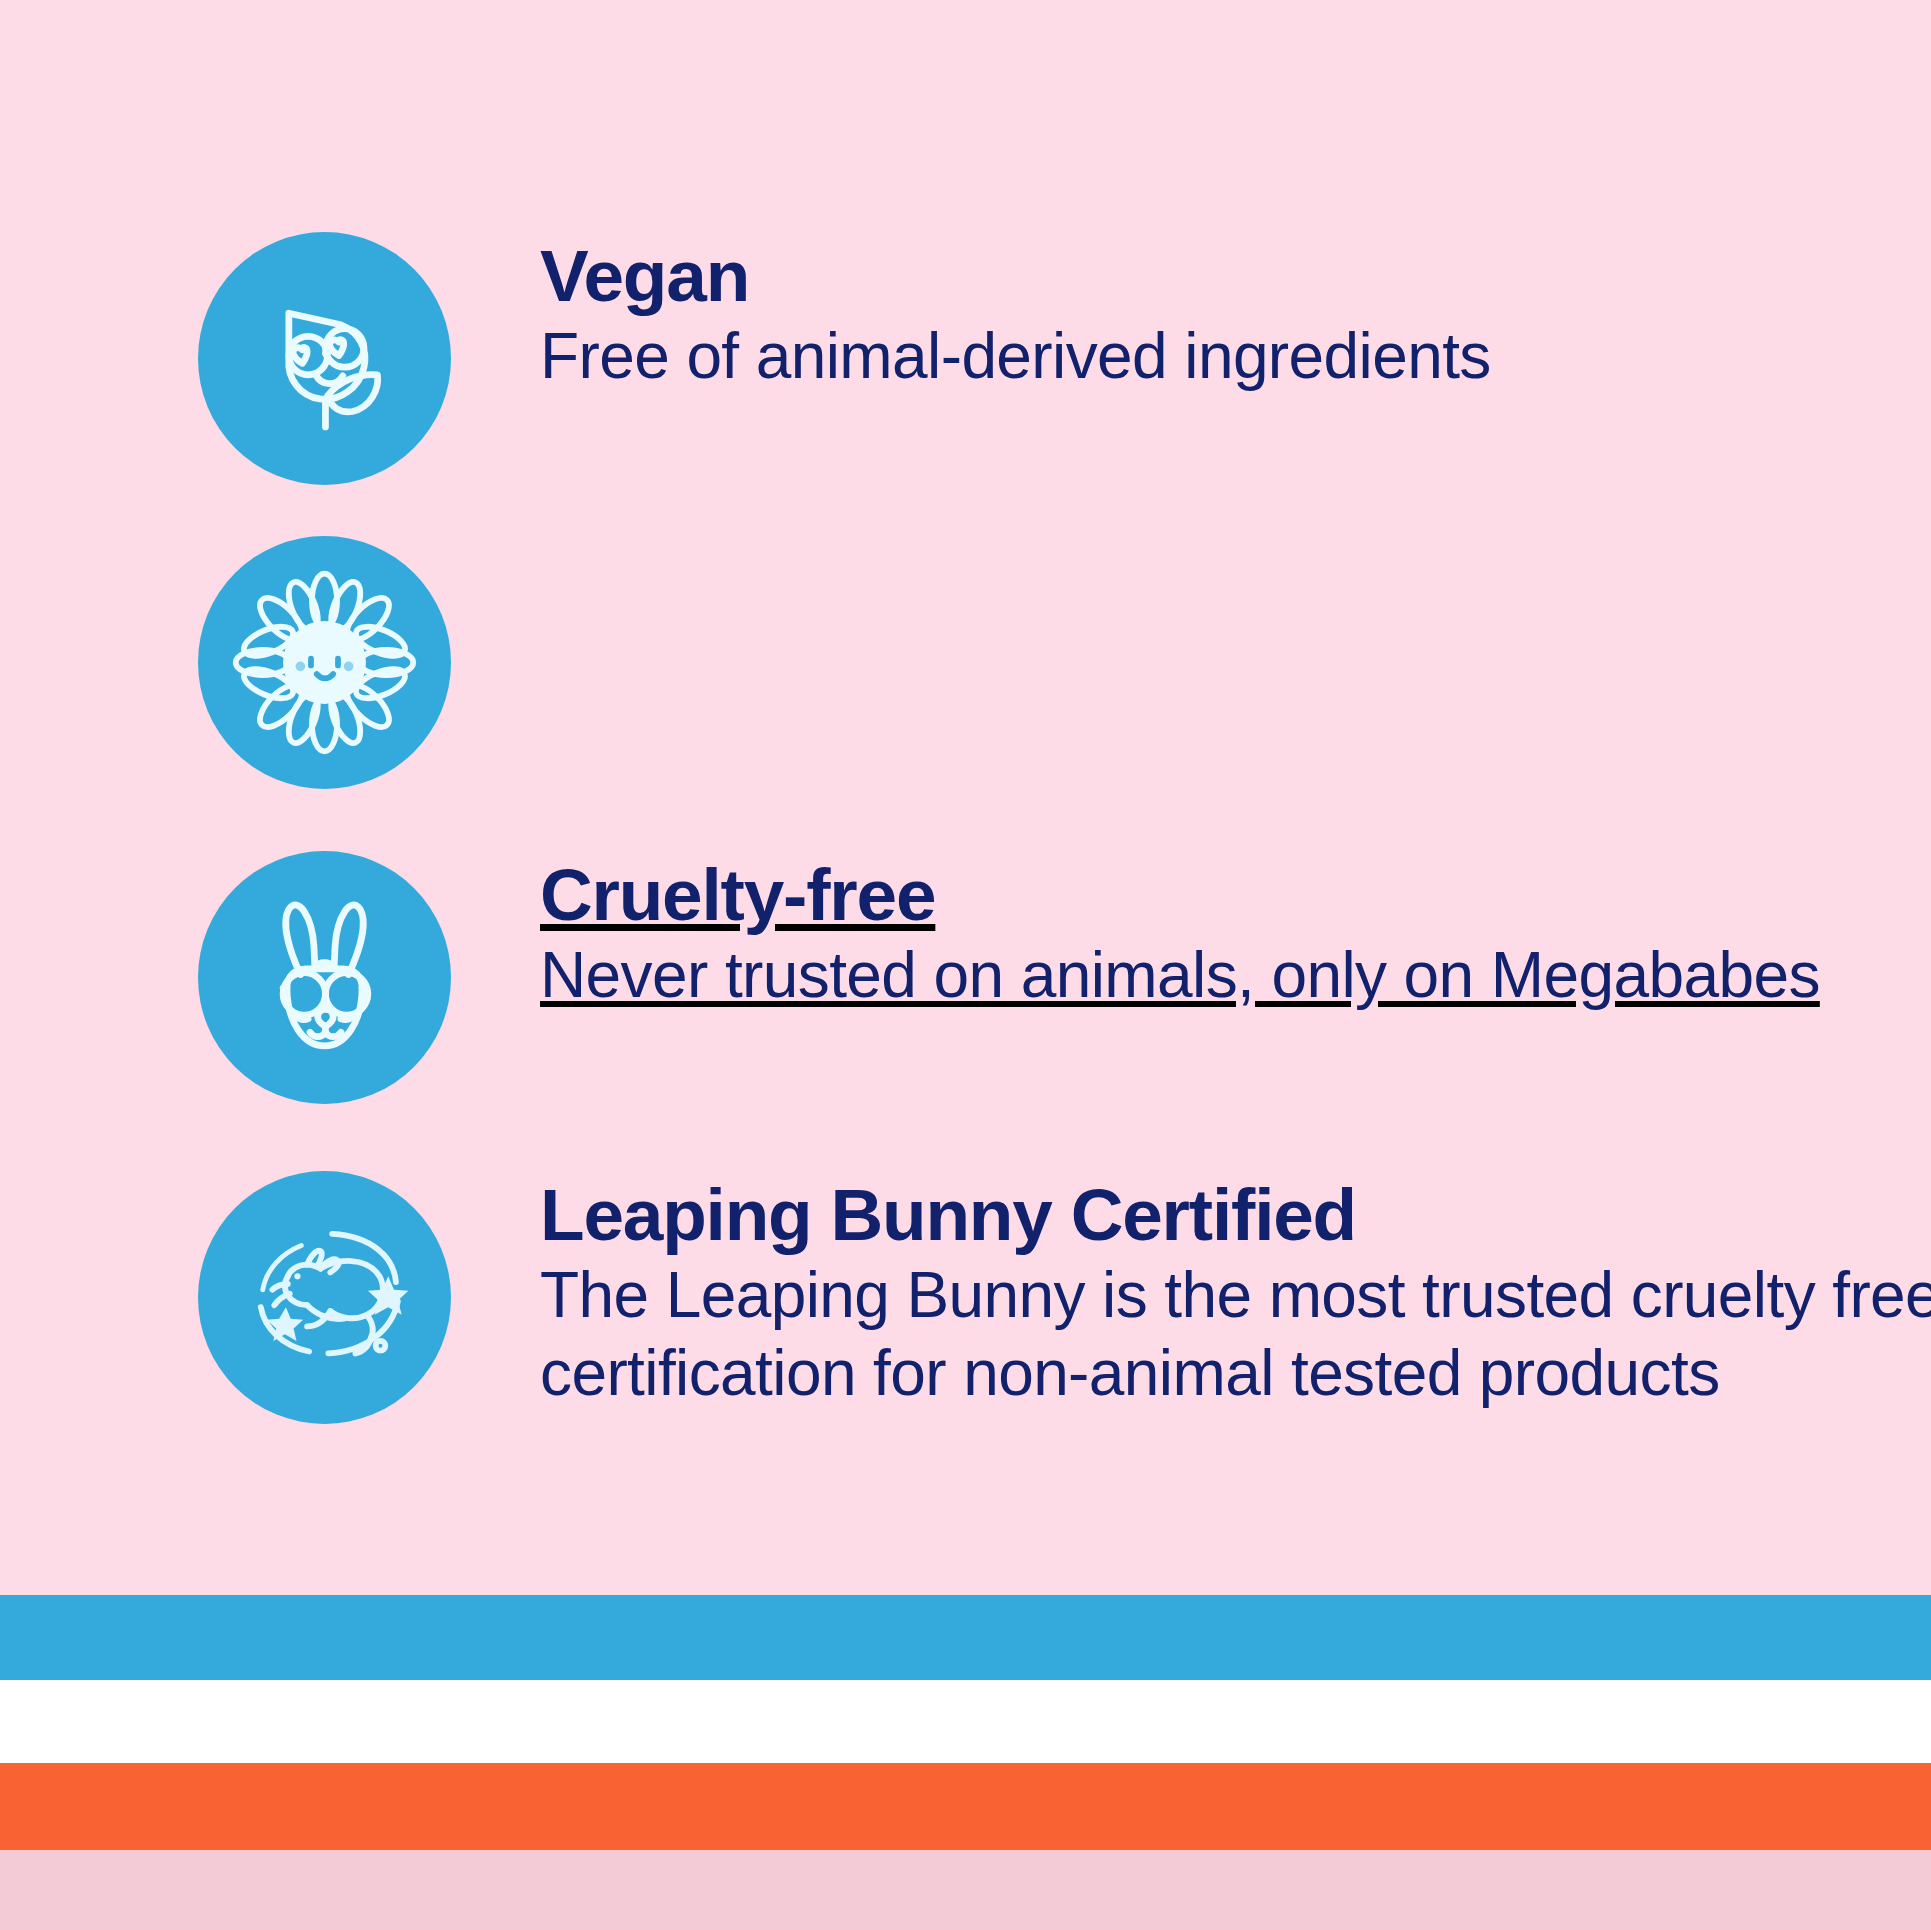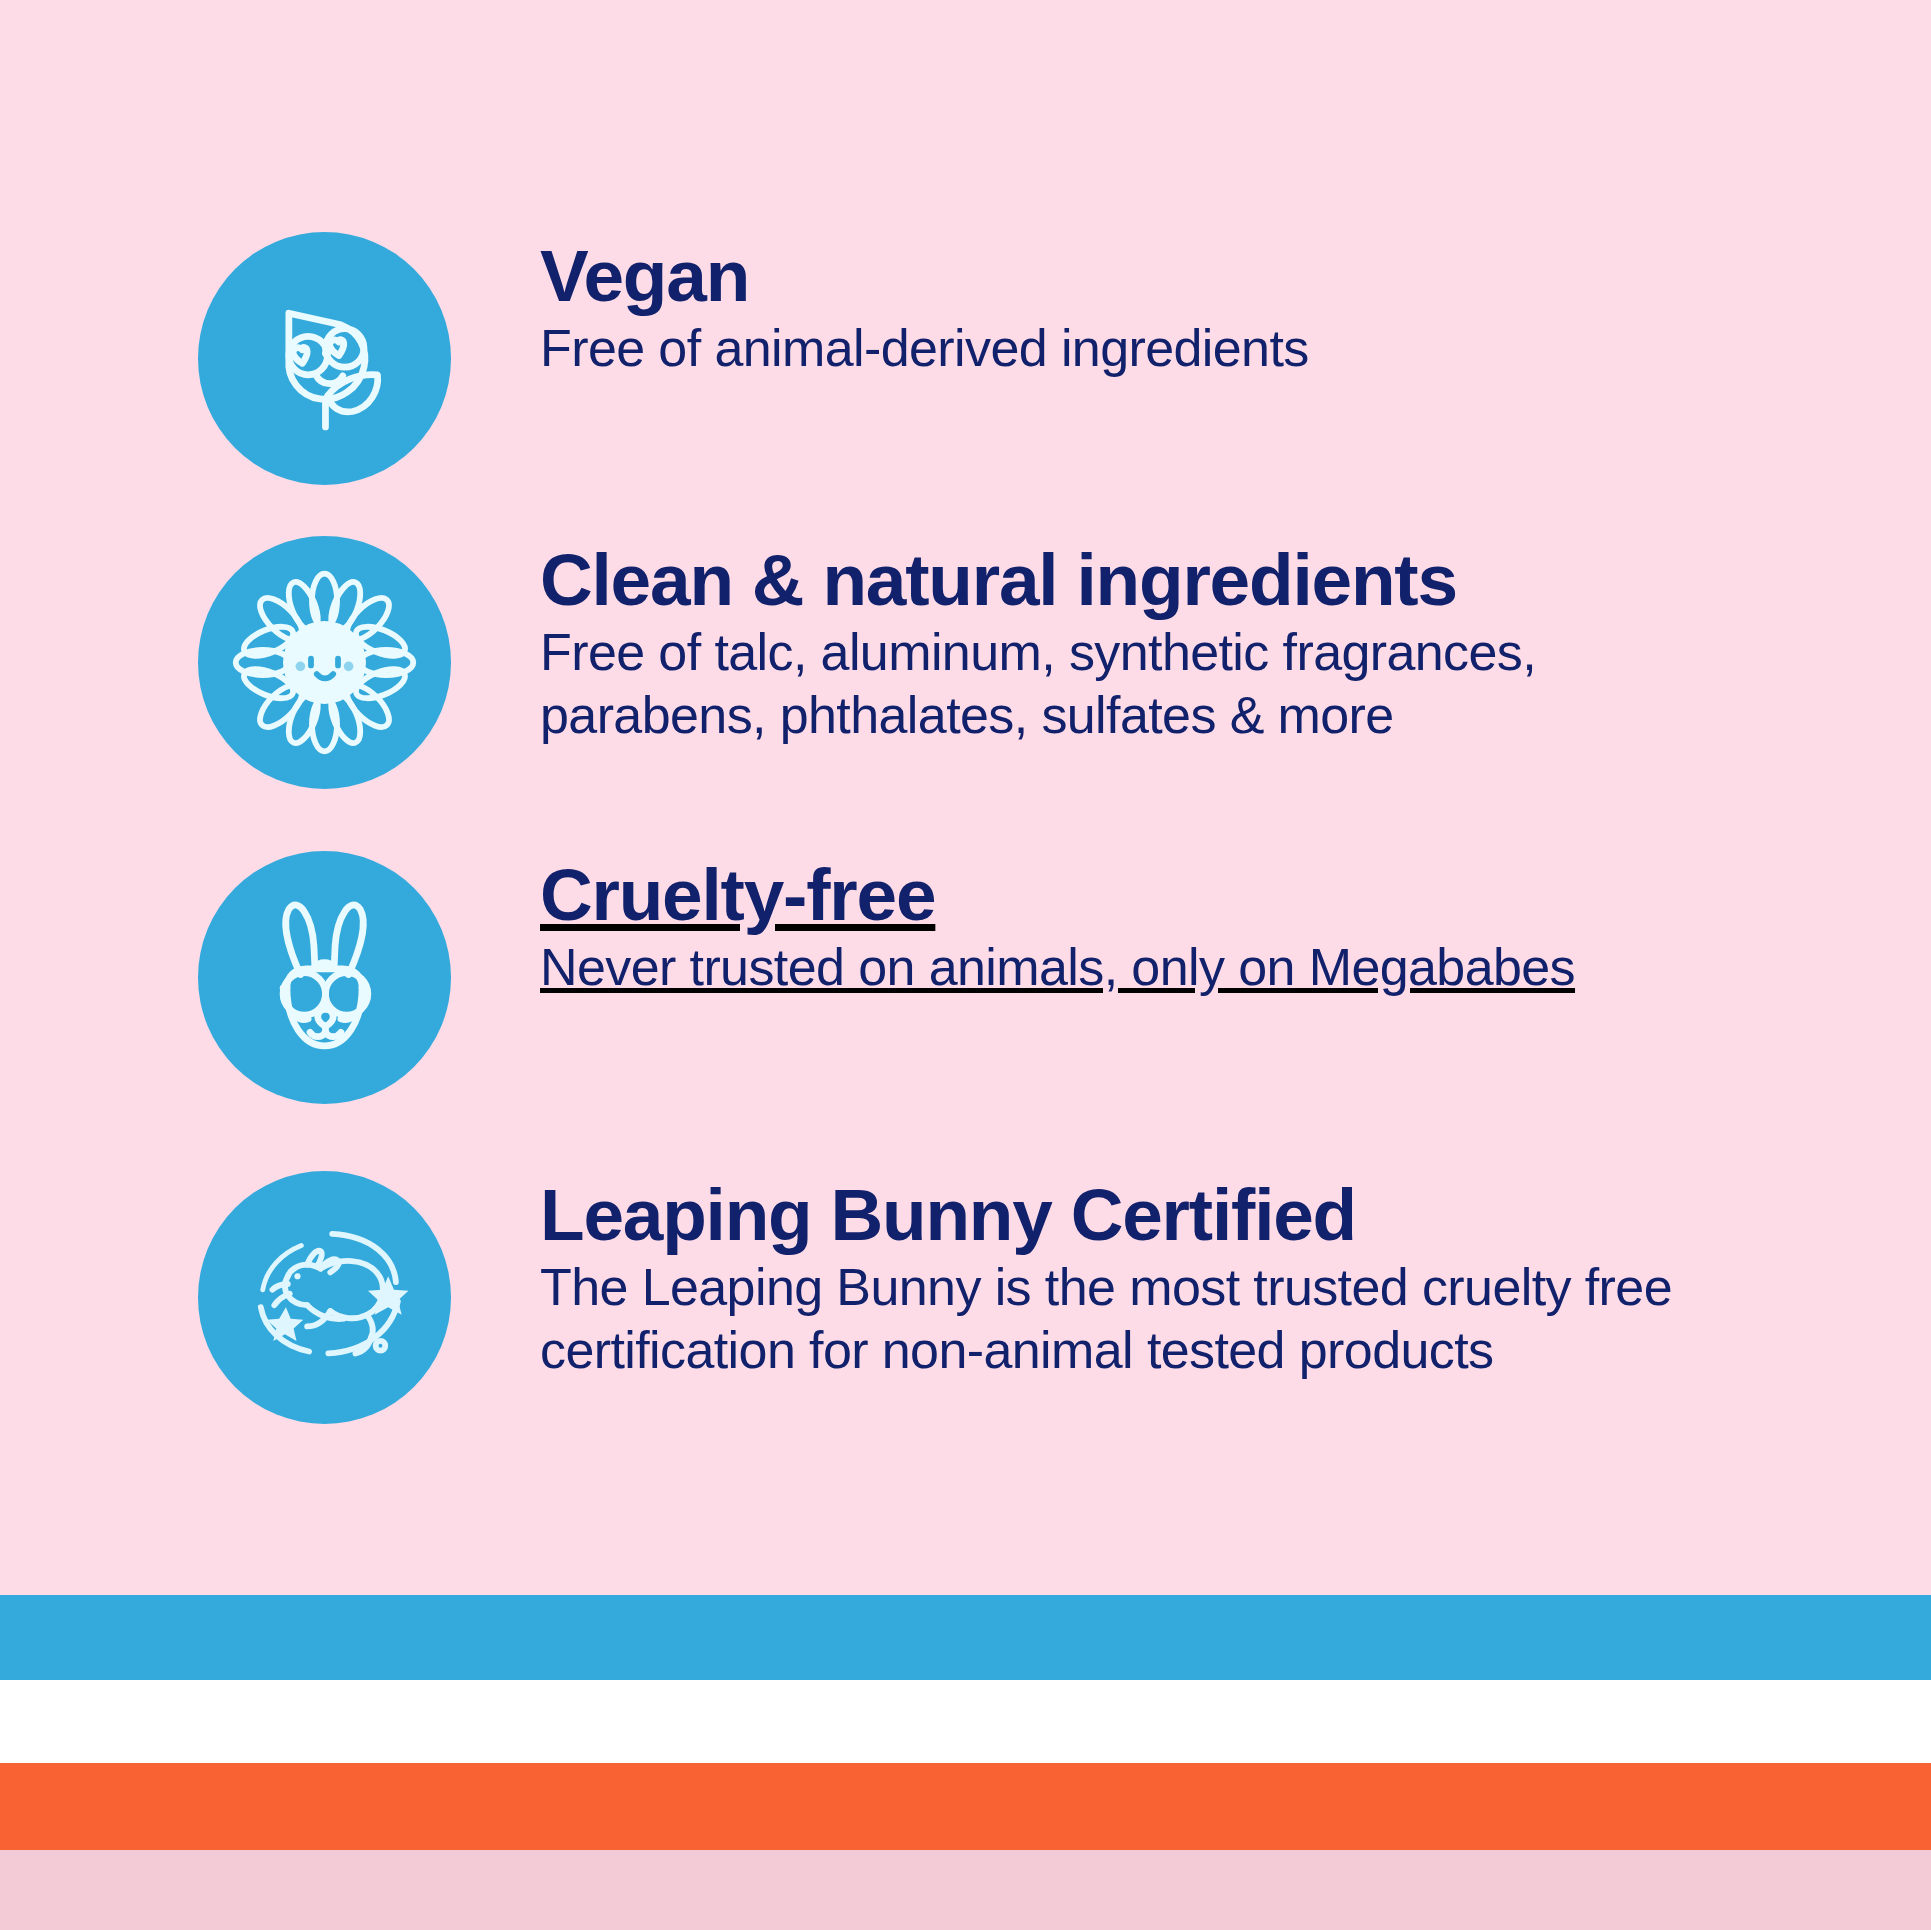--- a/index.html
+++ b/index.html
@@ -47,21 +47,21 @@
     color:#12216B;
     font-weight:bold;
     font-size:73px;
     line-height:0.98;
     letter-spacing:-1.2px;
     margin:0 0 5.8px 0;
     white-space:nowrap;
   }
   .feature-desc{
     color:#12216B;
-    font-size:52px;
+    font-size:64px;
     line-height:1.22;
     letter-spacing:-0.6px;
     margin:0;
     max-width:1352px;
   }
   .feature-desc .line{display:block;white-space:nowrap;}
 
   
   .band{position:absolute;left:0;width:1931px;}
   .band-blue{top:1595px;height:85px;background:#34AADC;}
@@ -124,27 +124,20 @@
             <path d="M86 96 v7"></path>
             <path d="M114 96 v7"></path>
             <path d="M92 112 c5 6 12 6 17 0"></path>
           </g>
           <g fill="#8FD4EE" stroke="none">
             <circle cx="75" cy="104" r="5"></circle>
             <circle cx="125" cy="104" r="5"></circle>
           </g>
         </svg>
       </div>
-      <div class="feature-text">
-        <p class="feature-title">Clean &amp; natural ingredients</p>
-        <p class="feature-desc">
-          <span class="line">Free of talc, aluminum, synthetic fragrances,</span>
-          <span class="line">parabens, phthalates, sulfates &amp; more</span>
-        </p>
-      </div>
     </div>
 
     <div class="feature f2">
       <div class="icon-badge">
         <svg width="183" height="183" viewBox="0 0 190 190" fill="none" stroke="#EAFBFF" stroke-width="7" stroke-linecap="round" stroke-linejoin="round">
           <path d="M70 92 C58 66 50 38 58 24 C68 10 82 32 84 62 L85 84"></path>
           <path d="M120 92 C132 66 140 38 132 24 C122 10 108 32 106 62 L105 84"></path>
           <path d="M85 84 C90 78 100 78 105 84"></path>
           <path d="M56 106 C56 142 74 166 95 166 C116 166 134 142 134 106"></path>
           <path d="M56 106 C56 94 64 86 76 86 L114 86 C126 86 134 94 134 106"></path>

